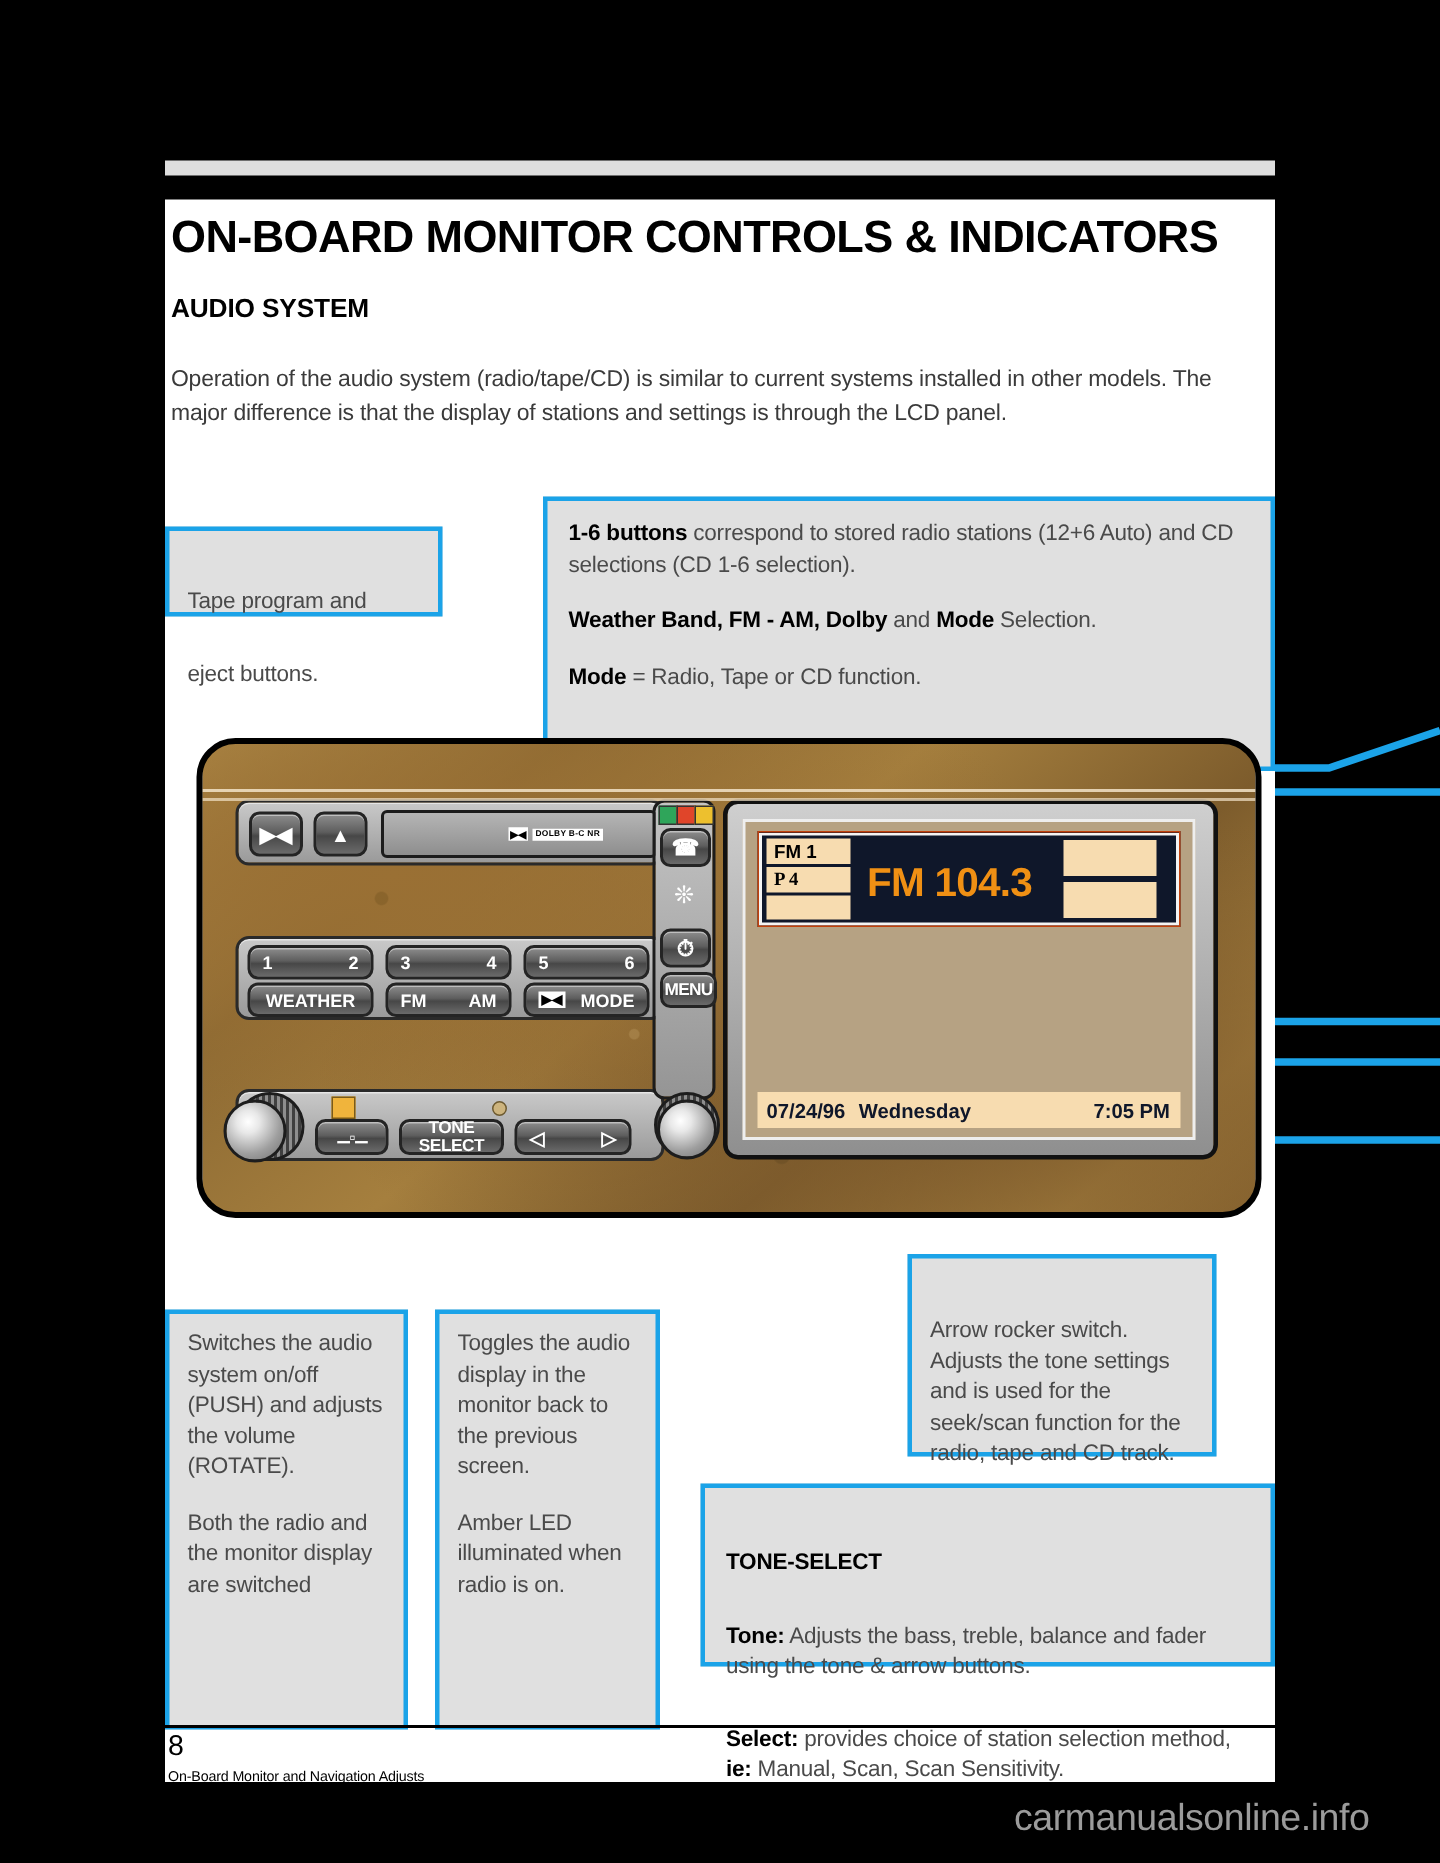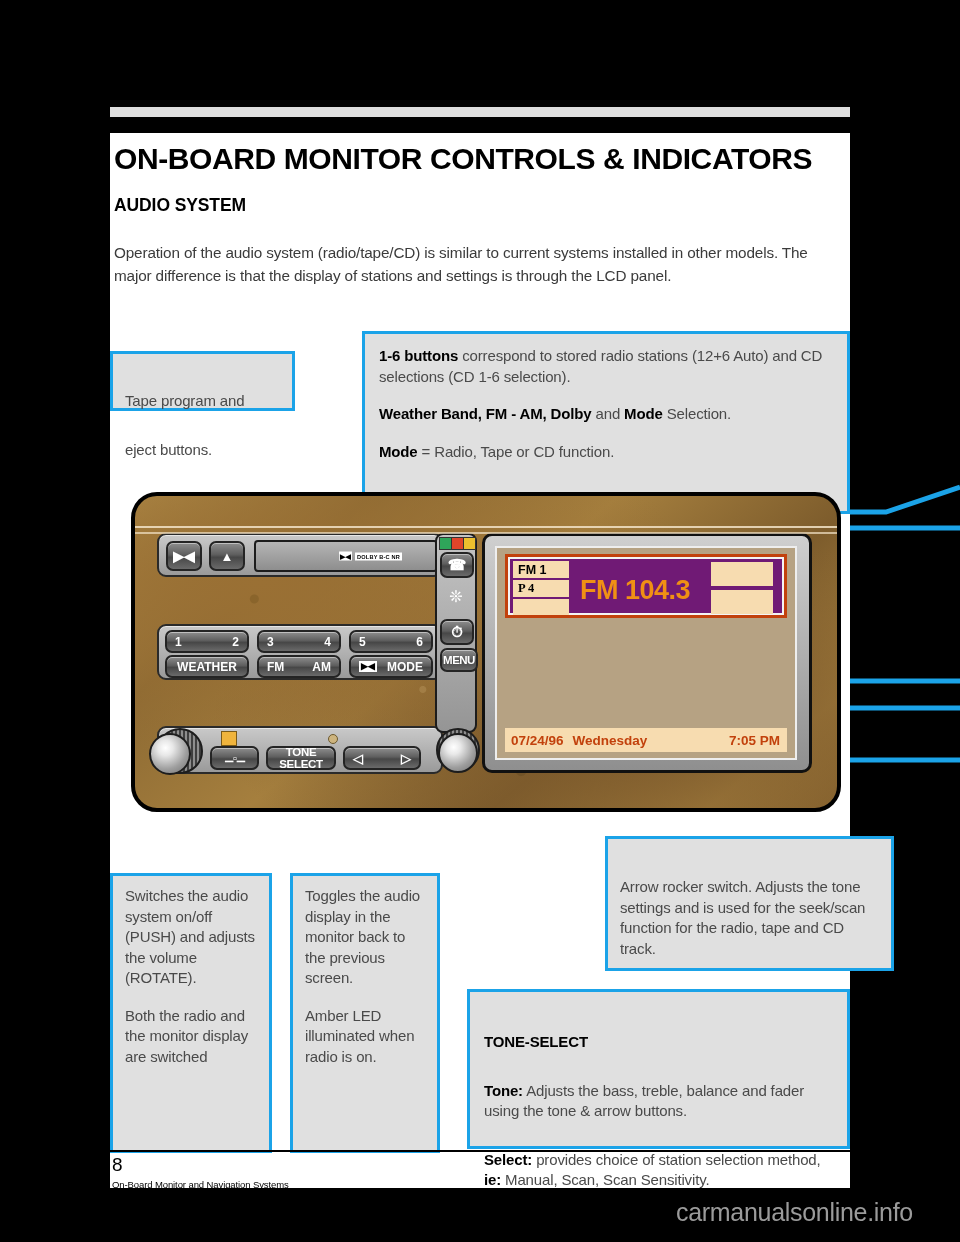--- a/index.html
+++ b/index.html
@@ -78,27 +78,27 @@
 
   
   #side-col{position:absolute;background:linear-gradient(180deg,#c4c4c4,#959595);
       border:2px solid #1c1c1c;border-radius:8px;box-sizing:border-box;}
   .sq{position:absolute;width:13px;height:13px;border:1px solid #333;box-sizing:border-box;}
 
   
   #lcd-bezel{position:absolute;background:linear-gradient(180deg,#cfcfcf,#8f8f8f);
       border:3px solid #111;border-radius:10px;box-sizing:border-box;}
   #lcd{position:absolute;background:#b6a283;border:2px solid #eee;box-sizing:border-box;}
-  #lcd-top{position:absolute;background:#701a75;border:3px solid #c2410c;box-sizing:border-box;
+  #lcd-top{position:absolute;background:#0f172a;border:1px solid #c2410c;box-sizing:border-box;
       box-shadow:inset 0 0 0 2px #f4f4f4;padding-left:29px;}
   .lcdtag{position:absolute;background:#f7dcb0;color:#000;font-size:12.5px;font-weight:bold;
       display:flex;align-items:center;padding-left:5px;box-sizing:border-box;}
   .lcdblock{position:absolute;background:#f7dcb0;}
   #lcd-freq{position:absolute;color:#f09014;font-size:27px;font-weight:bold;letter-spacing:-.5px;}
-  #lcd-status{position:absolute;background:#f7dcb0;color:#c2410c;font-size:13.5px;font-weight:bold;
+  #lcd-status{position:absolute;background:#f7dcb0;color:#0f172a;font-size:13.5px;font-weight:bold;
       display:flex;align-items:center;}
 
   
   #footer-rule{position:absolute;background:#000;}
   .f-num{position:absolute;font-size:19px;color:#000;}
   .f-txt{position:absolute;font-size:9.5px;color:#000;letter-spacing:-.1px;}
   #watermark{position:absolute;color:#9b9b9b;font-size:25px;letter-spacing:-.3px;}
 </style>
 </head>
 <body>
@@ -176,37 +176,37 @@
     </div>
   </div>
 
   <div class="callout" style="left:180px;top:740px;width:150px;height:280px;">
     <div class="pad" style="padding:10px 8px 8px 12px;">
       <p>Toggles the audio display in the monitor back to the previous screen.</p>
       <p>Amber LED illuminated when radio is on.</p>
     </div>
   </div>
 
-  <div class="callout tight" style="left:495px;top:703px;width:289px;height:135px;">
+  <div class="callout tight" style="left:495px;top:703px;width:206px;height:135px;">
     <div class="pad" style="padding:10px 10px 8px 12px;">
       <p>Arrow rocker switch. Adjusts the tone settings and is used for the seek/scan function for the radio, tape and CD track.</p>
     </div>
   </div>
 
-  <div class="callout tight" style="left:357px;top:856px;width:383px;height:160px;">
+  <div class="callout tight" style="left:357px;top:856px;width:383px;height:122px;">
     <div class="pad" style="padding:12px 12px 8px 14px;">
       <p style="margin-bottom:0;"><b>TONE-SELECT</b></p>
       <p style="margin-bottom:0;"><b>Tone:</b><span> Adjusts the bass, treble, balance and fader using the tone &amp; arrow buttons.</span></p>
       <p style="margin-bottom:0;"><b>Select:</b><span> provides choice of station selection method, </span><b>ie:</b><span> Manual, Scan, Scan Sensitivity.</span></p>
     </div>
   </div>
 
   <div id="footer-rule" style="left:0;top:1017px;width:740px;height:2px;"></div>
   <div class="f-num" style="left:2px;top:1021px;">8</div>
-  <div class="f-txt" style="left:2px;top:1046px;">On-Board Monitor and Navigation Systems</div>
+  <div class="f-txt" style="left:2px;top:1046px;">On-Board Monitor and Navigation Adjusts</div>
 </div>
 
 <div id="radio">
   <div id="radio-body">
     <div class="speckle"></div>
 
     <div class="panel" style="left:22px;top:37px;width:286px;height:44px;">
       <div class="btn" style="left:7px;top:6px;width:36px;height:30px;">
         <span class="c" style="font-size:14px;">▶◀</span>
       </div>

